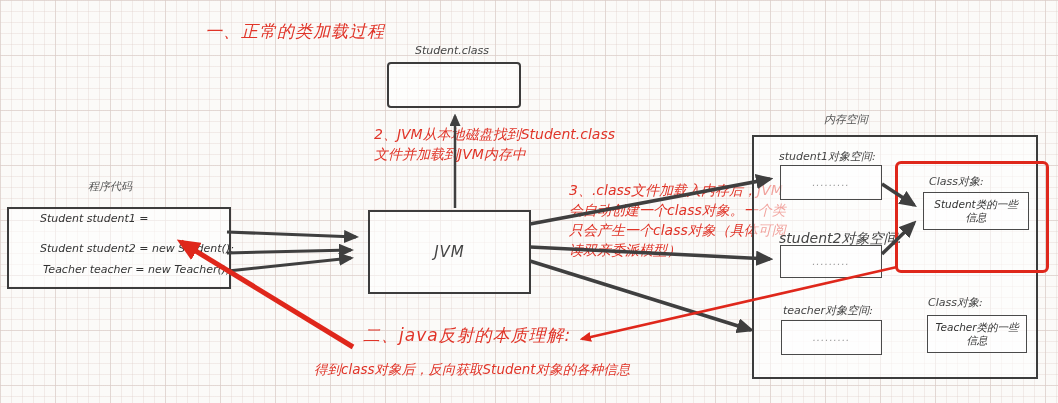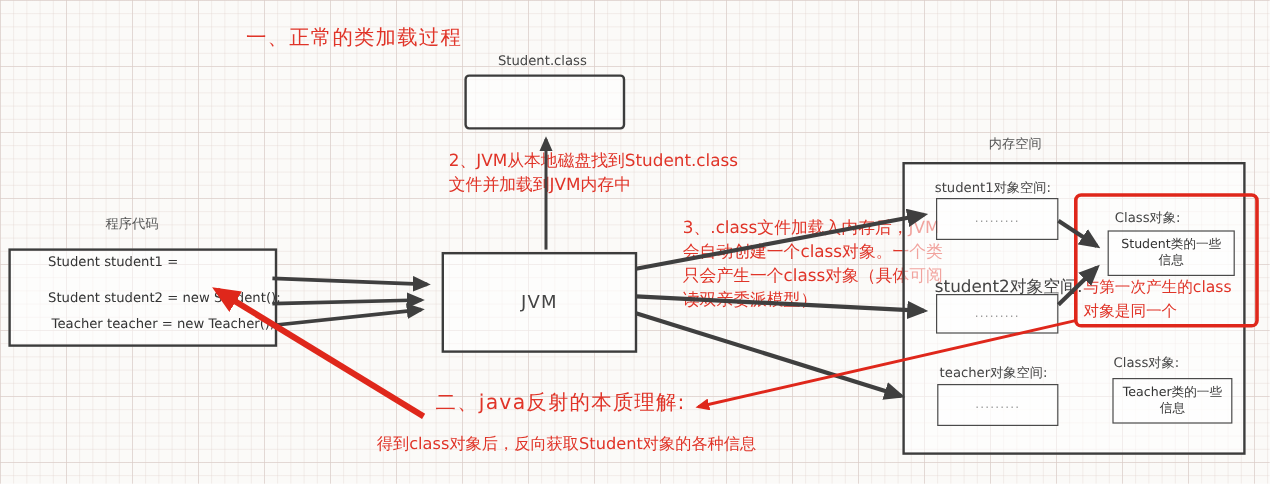--- a/index.html
+++ b/index.html
@@ -6,20 +6,21 @@
   body{font-family:"DejaVu Sans","Liberation Sans",sans-serif;}
   #stage{
     position:relative;width:1058px;height:403px;overflow:hidden;
     background-color:#fbfaf8;
     background-image:
       linear-gradient(to right, rgba(224,209,204,0.38) 1px, transparent 1px),
       linear-gradient(to bottom, rgba(224,209,204,0.38) 1px, transparent 1px),
       linear-gradient(to right, rgba(206,190,186,0.5) 1px, transparent 1px),
       linear-gradient(to bottom, rgba(206,190,186,0.5) 1px, transparent 1px);
     background-size:11px 11px,11px 11px,55px 55px,55px 55px;
+    font-style:italic;
   }
   .abs{position:absolute;}
   .red{color:#e03428;}
   .ml{white-space:pre-line;}
   .box{position:absolute;border:2px solid #3c3c3c;background:rgba(255,255,255,0.55);}
   .innerbox{position:absolute;border:1.5px solid #4a4a4a;background:rgba(255,255,255,0.6);
             display:flex;align-items:center;justify-content:center;}
   .dots{color:#9a9a9a;font-size:10px;letter-spacing:1px;}
   .small-label{position:absolute;font-size:11px;color:#555;}
   .infotext{font-size:10.5px;color:#333;text-align:center;line-height:13px;}
@@ -116,22 +117,20 @@
   <div id="t-box" class="innerbox">
     <span class="dots">.........</span>
   </div>
 
   <div id="red-box" class="abs"></div>
   <div id="class-label1">Class对象:</div>
   <div id="info1-box" class="innerbox">
     <span class="infotext ml">Student类的一些
 信息</span>
   </div>
-  <div id="same-note" class="abs red ml">与第一次产生的class
-对象是同一个</div>
 
   <div id="class-label2">Class对象:</div>
   <div id="info2-box" class="innerbox">
     <span class="infotext ml">Teacher类的一些
 信息</span>
   </div>
 
   <div id="title2" class="abs red">二、java反射的本质理解:</div>
   <div id="note2" class="abs red">得到class对象后，反向获取Student对象的各种信息</div>
 

